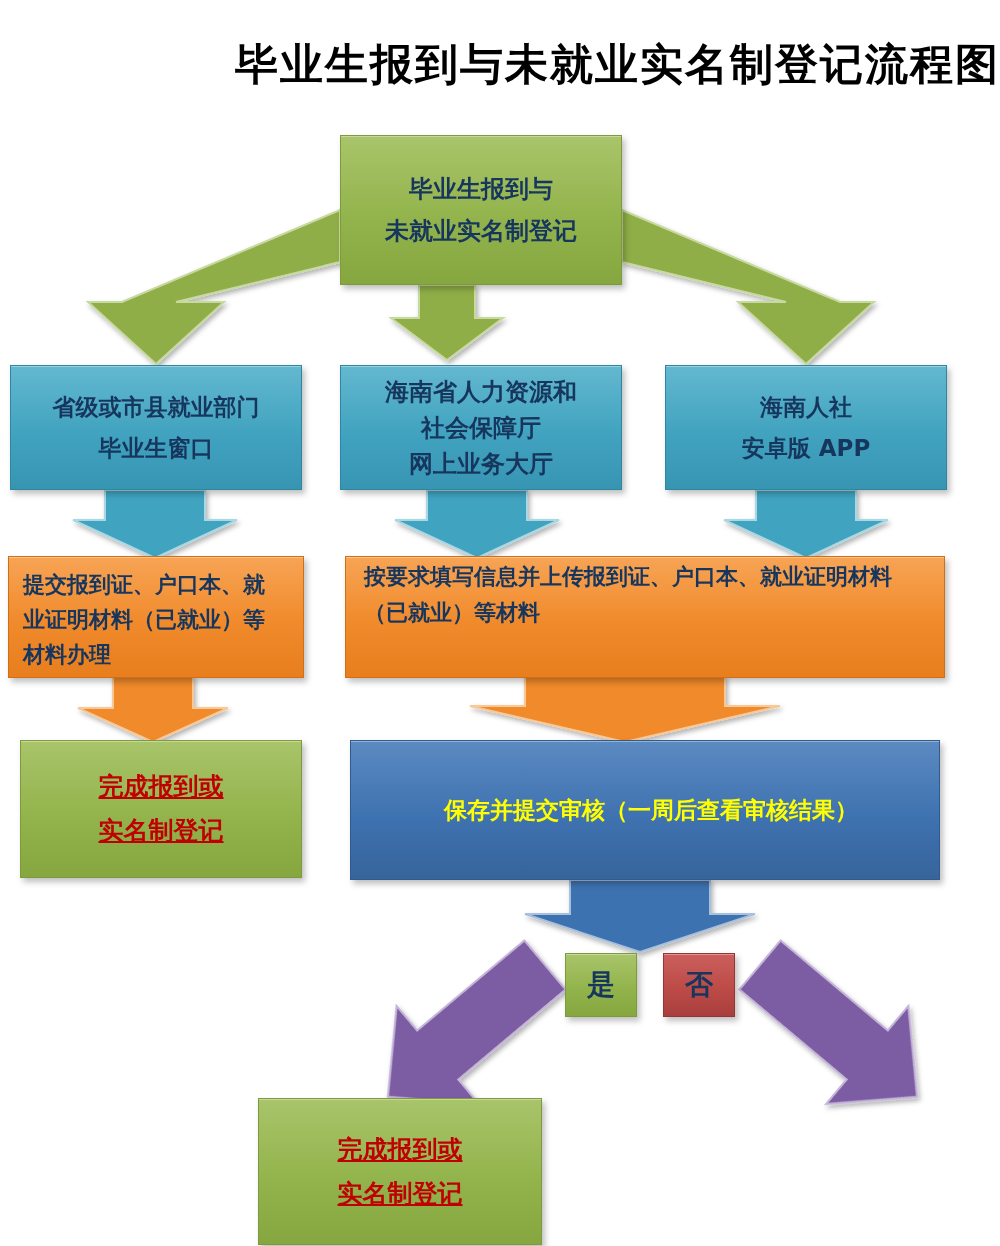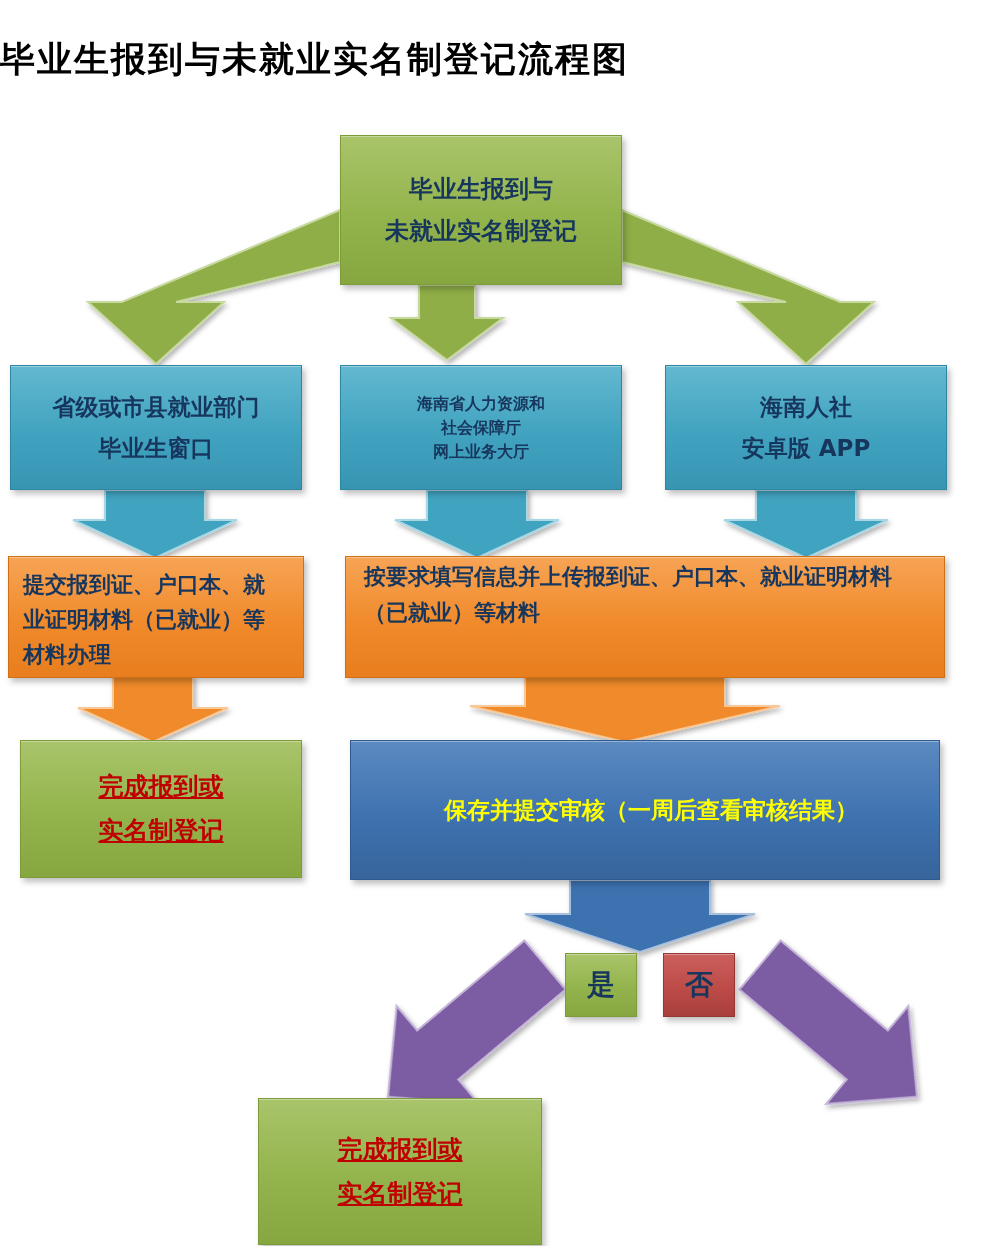--- a/index.html
+++ b/index.html
@@ -1,20 +1,20 @@
 <!DOCTYPE html>
 <html lang="zh"><head>
 <meta charset="utf-8">
 <style>
   html,body{margin:0;padding:0;background:#ffffff;}
   body{font-family:"DejaVu Sans","Liberation Sans",sans-serif;}
   .canvas{position:relative;width:1000px;height:1246px;background:#ffffff;overflow:hidden;}
   .title{
     position:absolute;top:36px;left:0;width:100%;margin:0;
-    text-align:left;font-size:35px;font-weight:bold;color:#000;
+    text-align:right;font-size:43px;font-weight:bold;color:#000;
     font-family:Liberation Mono, monospace;letter-spacing:2px;
   }
   .arrows{position:absolute;left:0;top:0;width:1000px;height:1246px;}
   .box{
     position:absolute;box-sizing:border-box;
     display:flex;align-items:center;justify-content:center;
     font-weight:bold;text-align:center;line-height:1.75;
     box-shadow:3px 4px 6px rgba(0,0,0,.25), inset 0 1px 0 rgba(255,255,255,.35);
   }
   .box .txt{white-space:pre-line;}
@@ -65,21 +65,21 @@
 
   <div class="box f-green" style="left:340px;top:135px;width:282px;height:150px;font-size:24px;">
     <span class="txt t-navy">毕业生报到与
 未就业实名制登记</span>
   </div>
 
   <div class="box f-teal" style="left:10px;top:365px;width:292px;height:125px;font-size:23px;">
     <span class="txt t-navy">省级或市县就业部门
 毕业生窗口</span>
   </div>
-  <div class="box f-teal" style="left:340px;top:365px;width:282px;height:125px;font-size:16px;line-height:1.5;">
+  <div class="box f-teal" style="left:340px;top:365px;width:282px;height:125px;font-size:24px;line-height:1.5;">
     <span class="txt t-navy">海南省人力资源和
 社会保障厅
 网上业务大厅</span>
   </div>
   <div class="box f-teal" style="left:665px;top:365px;width:282px;height:125px;font-size:23px;">
     <span class="txt t-navy">海南人社
 安卓版 APP</span>
   </div>
 
   <div class="box f-orange ta-left" style="left:8px;top:556px;width:296px;height:122px;font-size:22px;line-height:1.6;padding:10px 14px;">

